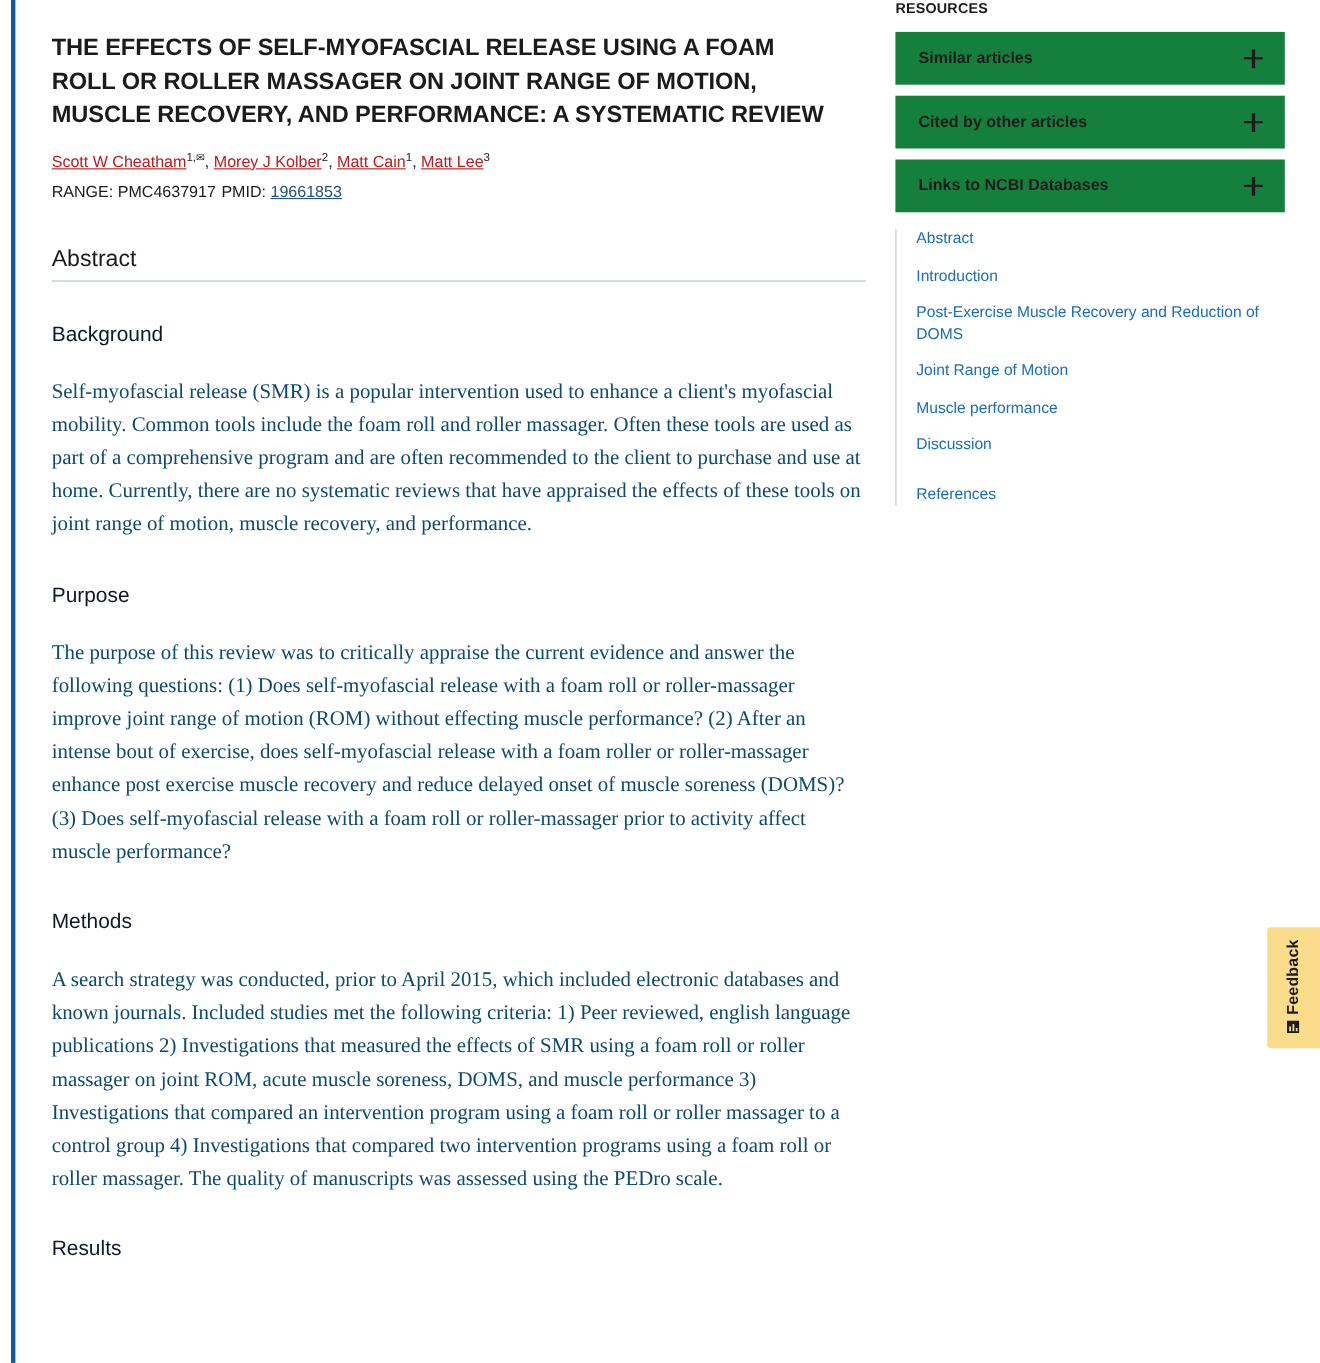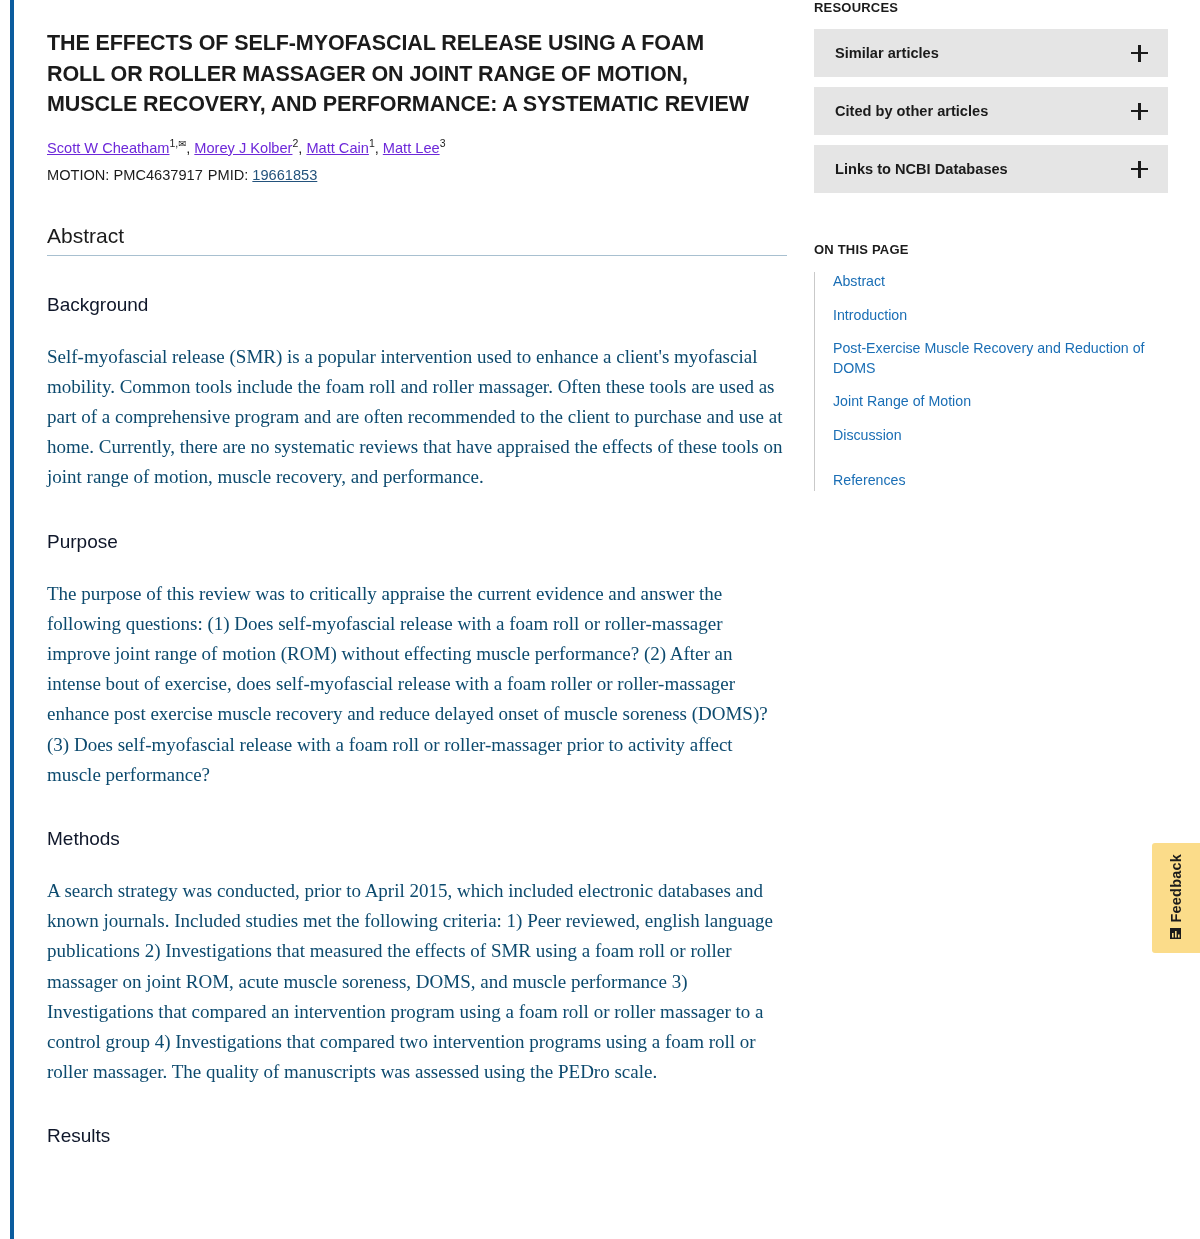--- a/index.html
+++ b/index.html
@@ -56,21 +56,21 @@
     width: 715px;
   }
 
   .authors {
     margin-top: 18px;
     font-size: 14.6px;
     line-height: 20px;
     color: #1b1b1b;
   }
   .authors a {
-    color: #6d28d9;
+    color: #b91c1c;
     text-decoration: underline;
   }
   .authors sup {
     font-size: 10.5px;
     vertical-align: super;
     line-height: 0;
   }
   .env-icon { font-size: 9.5px; }
 
   .info-links {
@@ -151,21 +151,21 @@
     font-weight: 700;
     letter-spacing: 0.2px;
     color: #1b1b1b;
     text-transform: uppercase;
     margin: 0;
   }
 
   .res-list { margin-top: 14px; }
 
   .res-item {
-    background: #e5e5e5;
+    background: #15803d;
     height: 48px;
     margin-bottom: 10px;
     display: flex;
     align-items: center;
     justify-content: space-between;
     padding: 0 20px 0 21px;
     cursor: pointer;
   }
   .res-item-label {
     font-size: 14.6px;
@@ -261,21 +261,21 @@
   <div class="main-col">
 
     <h1 class="article-title">THE EFFECTS OF SELF-MYOFASCIAL RELEASE USING A FOAM ROLL OR ROLLER MASSAGER ON JOINT RANGE OF MOTION, MUSCLE RECOVERY, AND PERFORMANCE: A SYSTEMATIC REVIEW</h1>
 
     <div class="authors">
       <a href="#"><span>Scott W Cheatham</span></a><sup><span>1,</span><span class="env-icon">✉</span></sup>, <a href="#"><span>Morey J Kolber</span></a><sup>2</sup>, <a href="#"><span>Matt Cain</span></a><sup>1</sup>, <a href="#"><span>Matt Lee</span></a><sup>3</sup>
     </div>
 
 
     <div class="ids">
-      <span>MOTION:</span>
+      <span>RANGE:</span>
       <span>PMC4637917</span><span class="sep"></span><span>PMID:</span>
       <a href="#">19661853</a>
     </div>
 
     <h2 class="section-title">Abstract</h2>
     <div class="rule"></div>
 
     <h3 class="sub-title">Background</h3>
     <p class="para">Self-myofascial release (SMR) is a popular intervention used to enhance a client's myofascial mobility. Common tools include the foam roll and roller massager. Often these tools are used as part of a comprehensive program and are often recommended to the client to purchase and use at home. Currently, there are no systematic reviews that have appraised the effects of these tools on joint range of motion, muscle recovery, and performance.</p>
 
@@ -302,27 +302,27 @@
       <div class="res-item">
         <span class="res-item-label">Cited by other articles</span>
         <span class="plus-icon"></span>
       </div>
       <div class="res-item">
         <span class="res-item-label">Links to NCBI Databases</span>
         <span class="plus-icon"></span>
       </div>
     </div>
 
-    <div class="otp-heading">ON THIS PAGE</div>
 
     <nav class="toc">
       <a href="#">Abstract</a>
       <a href="#">Introduction</a>
       <a href="#">Post-Exercise Muscle Recovery and Reduction of DOMS</a>
       <a href="#">Joint Range of Motion</a>
+      <a href="#">Muscle performance</a>
       <a href="#">Discussion</a>
       <a href="#" class="gap-before">References</a>
     </nav>
 
   </div>
 
   <div class="feedback-tab">
     <span class="feedback-label">Feedback</span>
     <span class="feedback-icon">
       <svg width="15" height="15" viewBox="0 0 15 15" aria-hidden="true">

